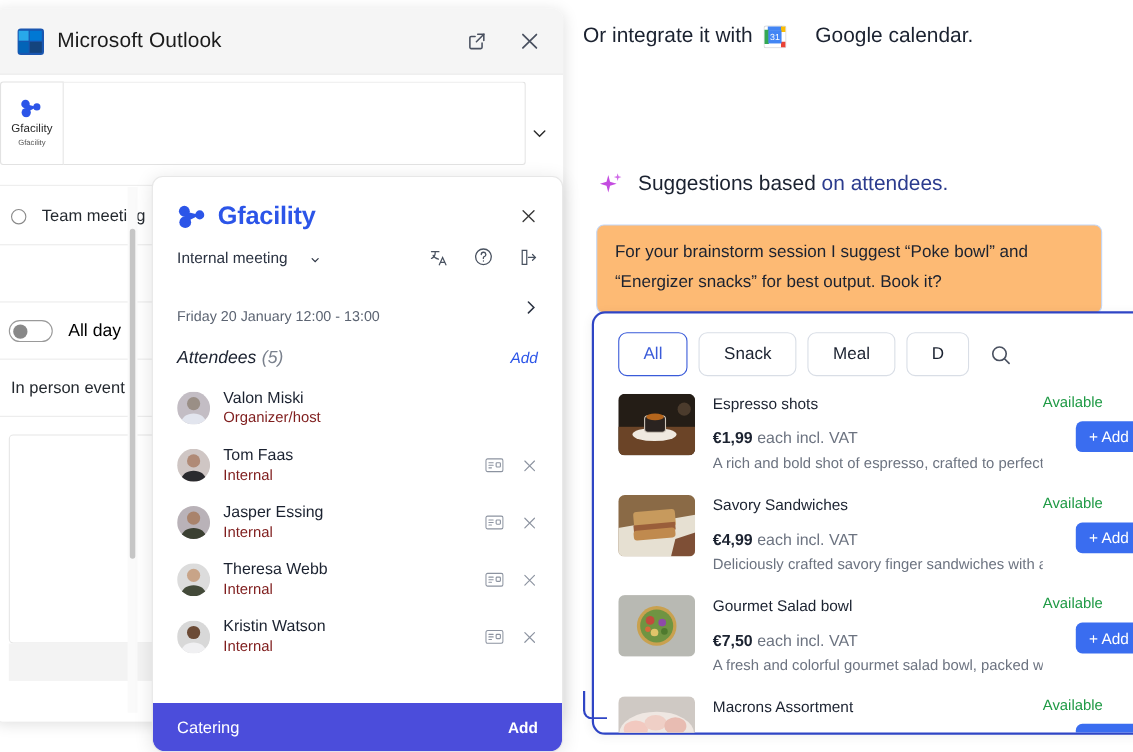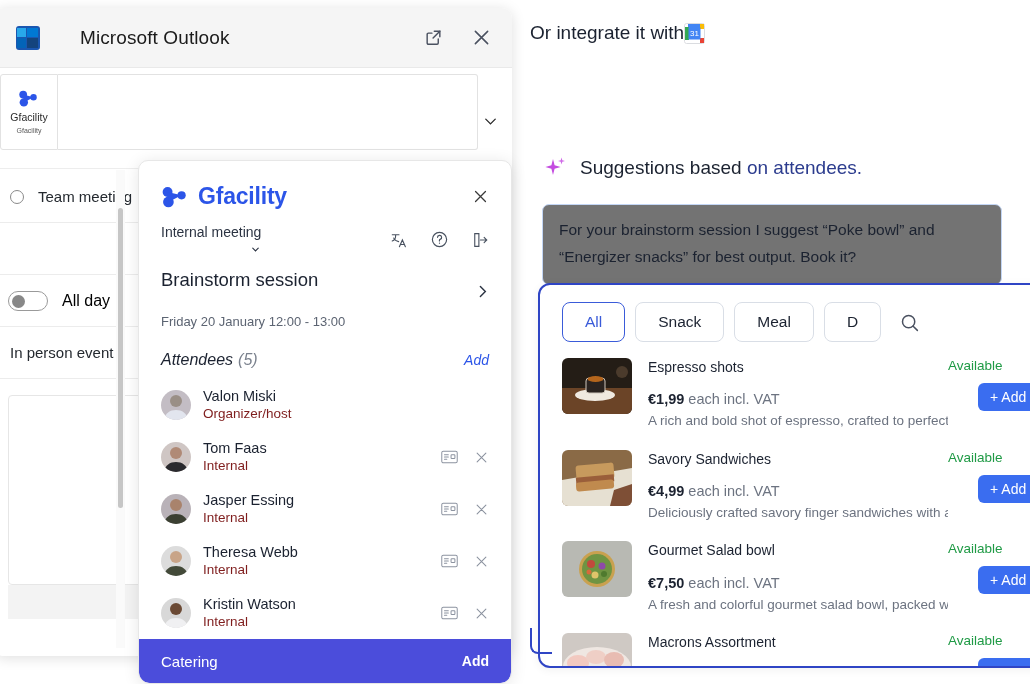--- a/index.html
+++ b/index.html
@@ -32,21 +32,21 @@
     width: 24px; height: 24px; flex: 0 0 24px;
     border-radius: 3px; overflow: hidden;
     position: relative; margin-right: 12px;
     background: #1a56b0;
   }
   .ol-logo i { position: absolute; display:block; }
   .ol-logo .q1 { left:1px; top:2px; width:9px; height:9px; background:#28a8ea; }
   .ol-logo .q2 { left:11px; top:2px; width:11px; height:9px; background:#0078d4; }
   .ol-logo .q3 { left:1px; top:12px; width:9px; height:10px; background:#0364b8; }
   .ol-logo .q4 { left:11px; top:12px; width:11px; height:10px; background:#14447d; }
-  .ol-title { font-size: 19px; color: #1b1b1b; letter-spacing: .1px; margin-left: 28px; }
+  .ol-title { font-size: 19px; color: #1b1b1b; letter-spacing: .1px; }
   .ol-actions { margin-left: auto; display: flex; align-items: center; gap: 22px; }
   .ol-icon-btn {
     width: 26px; height: 26px; display:flex; align-items:center; justify-content:center;
     color:#4a5160; cursor: pointer;
   }
 
   
   .ol-ribbon {
     position: relative;
     height: 98px;
@@ -127,21 +127,21 @@
     box-shadow: 0 2px 16px rgba(0,0,0,0.10);
     overflow: hidden;
     display: flex; flex-direction: column;
   }
   .gf-head { display:flex; align-items:center; padding: 22px 22px 0 22px; }
   .gf-brand { display:flex; align-items:center; gap: 9px; }
   .gf-brand .gf-word { font-size: 23px; font-weight: bold; color: #2c55e8; letter-spacing: -0.2px; }
   .gf-close { margin-left:auto; color:#3a3a3a; cursor:pointer; }
 
   .gf-toolbar { display:flex; align-items:center; padding: 14px 22px 0 22px; }
-  .gf-mtype { font-size: 14px; color: #2b3342; display:flex; align-items:flex-end; gap:4px; cursor:pointer;flex-direction:column;}
+  .gf-mtype { font-size: 14px; color: #2b3342; display:flex; align-items:flex-end; gap:20px; cursor:pointer;}
   .gf-tools { margin-left:auto; display:flex; align-items:center; gap: 22px; color:#495260; }
   .gf-tools span { cursor:pointer; display:flex; }
 
   .gf-meeting { padding: 14px 22px 0 22px; position: relative; }
   .gf-mtitle { font-size: 18.5px; color:#1b2230; font-weight: 500; }
   .gf-mtime { font-size: 13px; color:#5c6472; margin-top: 23px; }
   .gf-mchev { position:absolute; right: 20px; top: 28px; color:#2b3342; cursor:pointer; }
 
   .gf-att-head { display:flex; align-items:baseline; padding: 22px 22px 0 22px; font-style: italic; }
   .gf-att-title { font-size: 16px; color:#1b2230; font-weight: 500; }
@@ -164,35 +164,35 @@
     border-radius: 0 0 10px 10px;
   }
   .gf-footer .ft-label { color:#fff; font-size: 15px; }
   .gf-footer .ft-add { margin-left:auto; color:#fff; font-size: 14px; font-weight:bold; cursor:pointer; }
 
   
   .right-area { position:absolute; left: 520px; top:0; width: 510px; height: 684px; }
 
   .integrate-line {
     position:absolute; left: 10px; top: 22px;
-    display:flex; align-items:center; 
+    display:flex; align-items:center; gap: 10px;
     font-size: 19px; color:#1b2230;
   }
   .gcal-icon { width: 37px; height: 21px; position: relative; border-radius: 2px; overflow:hidden; }
 
   .sugg-line {
     position:absolute; left: 22px; top: 155px;
     display:flex; align-items:center; gap: 12px;
   }
   .sugg-text { font-size: 19px; color:#1b2230; font-weight: 500; }
   .sugg-text em { font-style: normal; color:#2c3c8e; }
 
   .sugg-bubble {
     position:absolute; left: 542px; top: 204px; width: 460px;
-    background: #737373; border: 1px solid #c3d6f5; border-radius: 7px;
+    background: #fdba74; border: 1px solid #c3d6f5; border-radius: 7px;
     padding: 12px 16px 14px 16px;
     font-size: 15.5px; color:#1b2230; line-height: 1.72;
   }
   .sugg-bubble { left: 22px; }
 
   
   .cater-card {
     position:absolute; left: 18px; top: 283px;
     width: 520px; height: 385px;
     background: #fff;
@@ -367,21 +367,20 @@
         <span>
           <svg width="18" height="18" viewBox="0 0 24 24" fill="none" stroke="currentColor" stroke-width="1.5" stroke-linecap="round">
             <path d="M5 3.5h5.5v17H5z"></path>
             <path d="M12.5 12h8M17.5 8.5l3.5 3.5-3.5 3.5"></path>
           </svg>
         </span>
       </span>
     </div>
 
     <div class="gf-meeting">
-      <div class="gf-mtitle">Brainstorm session</div>
       <div class="gf-mtime">Friday 20 January 12:00 - 13:00</div>
       <span class="gf-mchev">
         <svg width="17" height="17" viewBox="0 0 24 24" fill="none" stroke="currentColor" stroke-width="2" stroke-linecap="round">
           <path d="M9 5l7 7-7 7"></path>
         </svg>
       </span>
     </div>
 
     <div class="gf-att-head">
       <span class="gf-att-title">Attendees</span>
@@ -533,20 +532,21 @@
         <svg width="21" height="21" viewBox="0 0 21 21">
           <rect x="0.5" y="0.5" width="20" height="20" rx="2" fill="#fff" stroke="#dadce0"></rect>
           <path d="M4 1h13v4H4z" fill="#4285f4"></path>
           <path d="M1 4h4v13H1z" fill="#34a853"></path>
           <path d="M16 1h4v5h-4z" fill="#fbbc04"></path>
           <path d="M16 15h4v5h-4z" fill="#ea4335"></path>
           <rect x="4.5" y="4.5" width="12" height="12" fill="#4285f4"></rect>
           <text x="10.5" y="13" font-size="8" font-family="Liberation Sans, sans-serif" fill="#ffffff" text-anchor="middle">31</text>
         </svg>
       </span>
+      <span>Google calendar.</span>
     </div>
 
     <div class="sugg-line">
       <span>
         <svg width="26" height="26" viewBox="0 0 26 26">
           <path d="M11 4 L12.6 10.2 L18.6 12 L12.6 13.8 L11 20 L9.4 13.8 L3.4 12 L9.4 10.2 Z" fill="#c44ce0"></path>
           <path d="M19.5 2.5 L20.3 5.2 L23 6 L20.3 6.8 L19.5 9.5 L18.7 6.8 L16 6 L18.7 5.2 Z" fill="#d06ae8"></path>
         </svg>
       </span>
       <span class="sugg-text">

